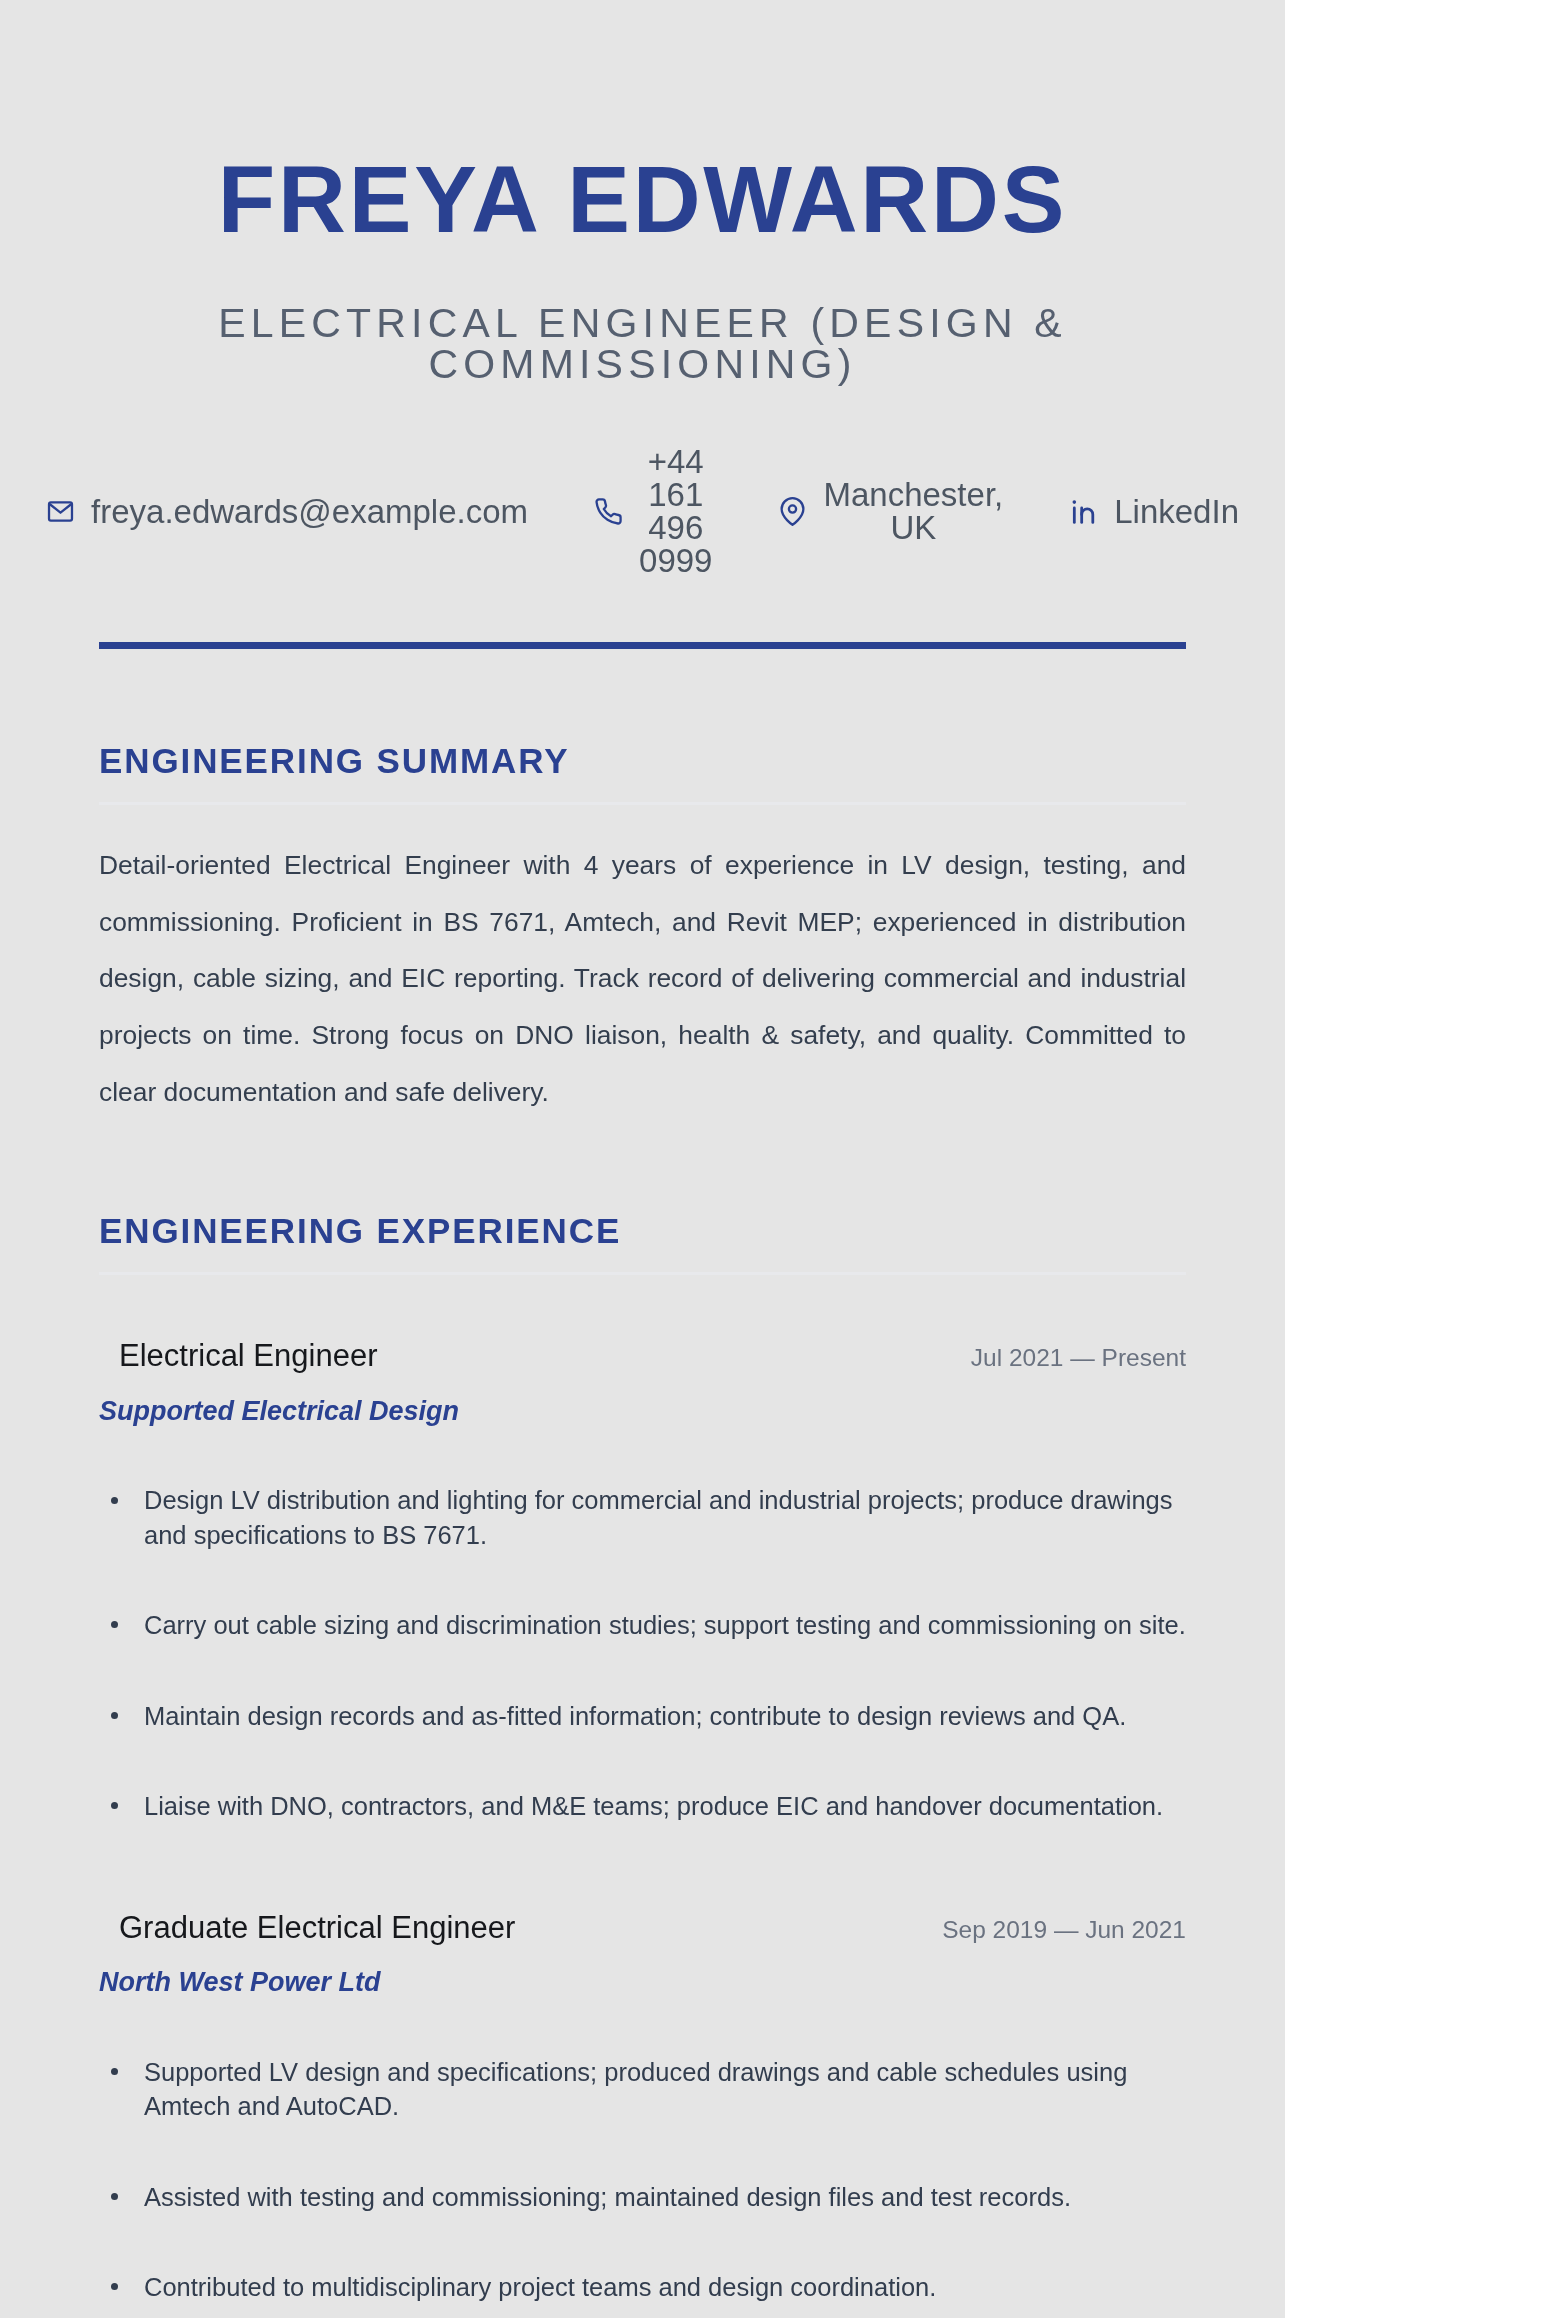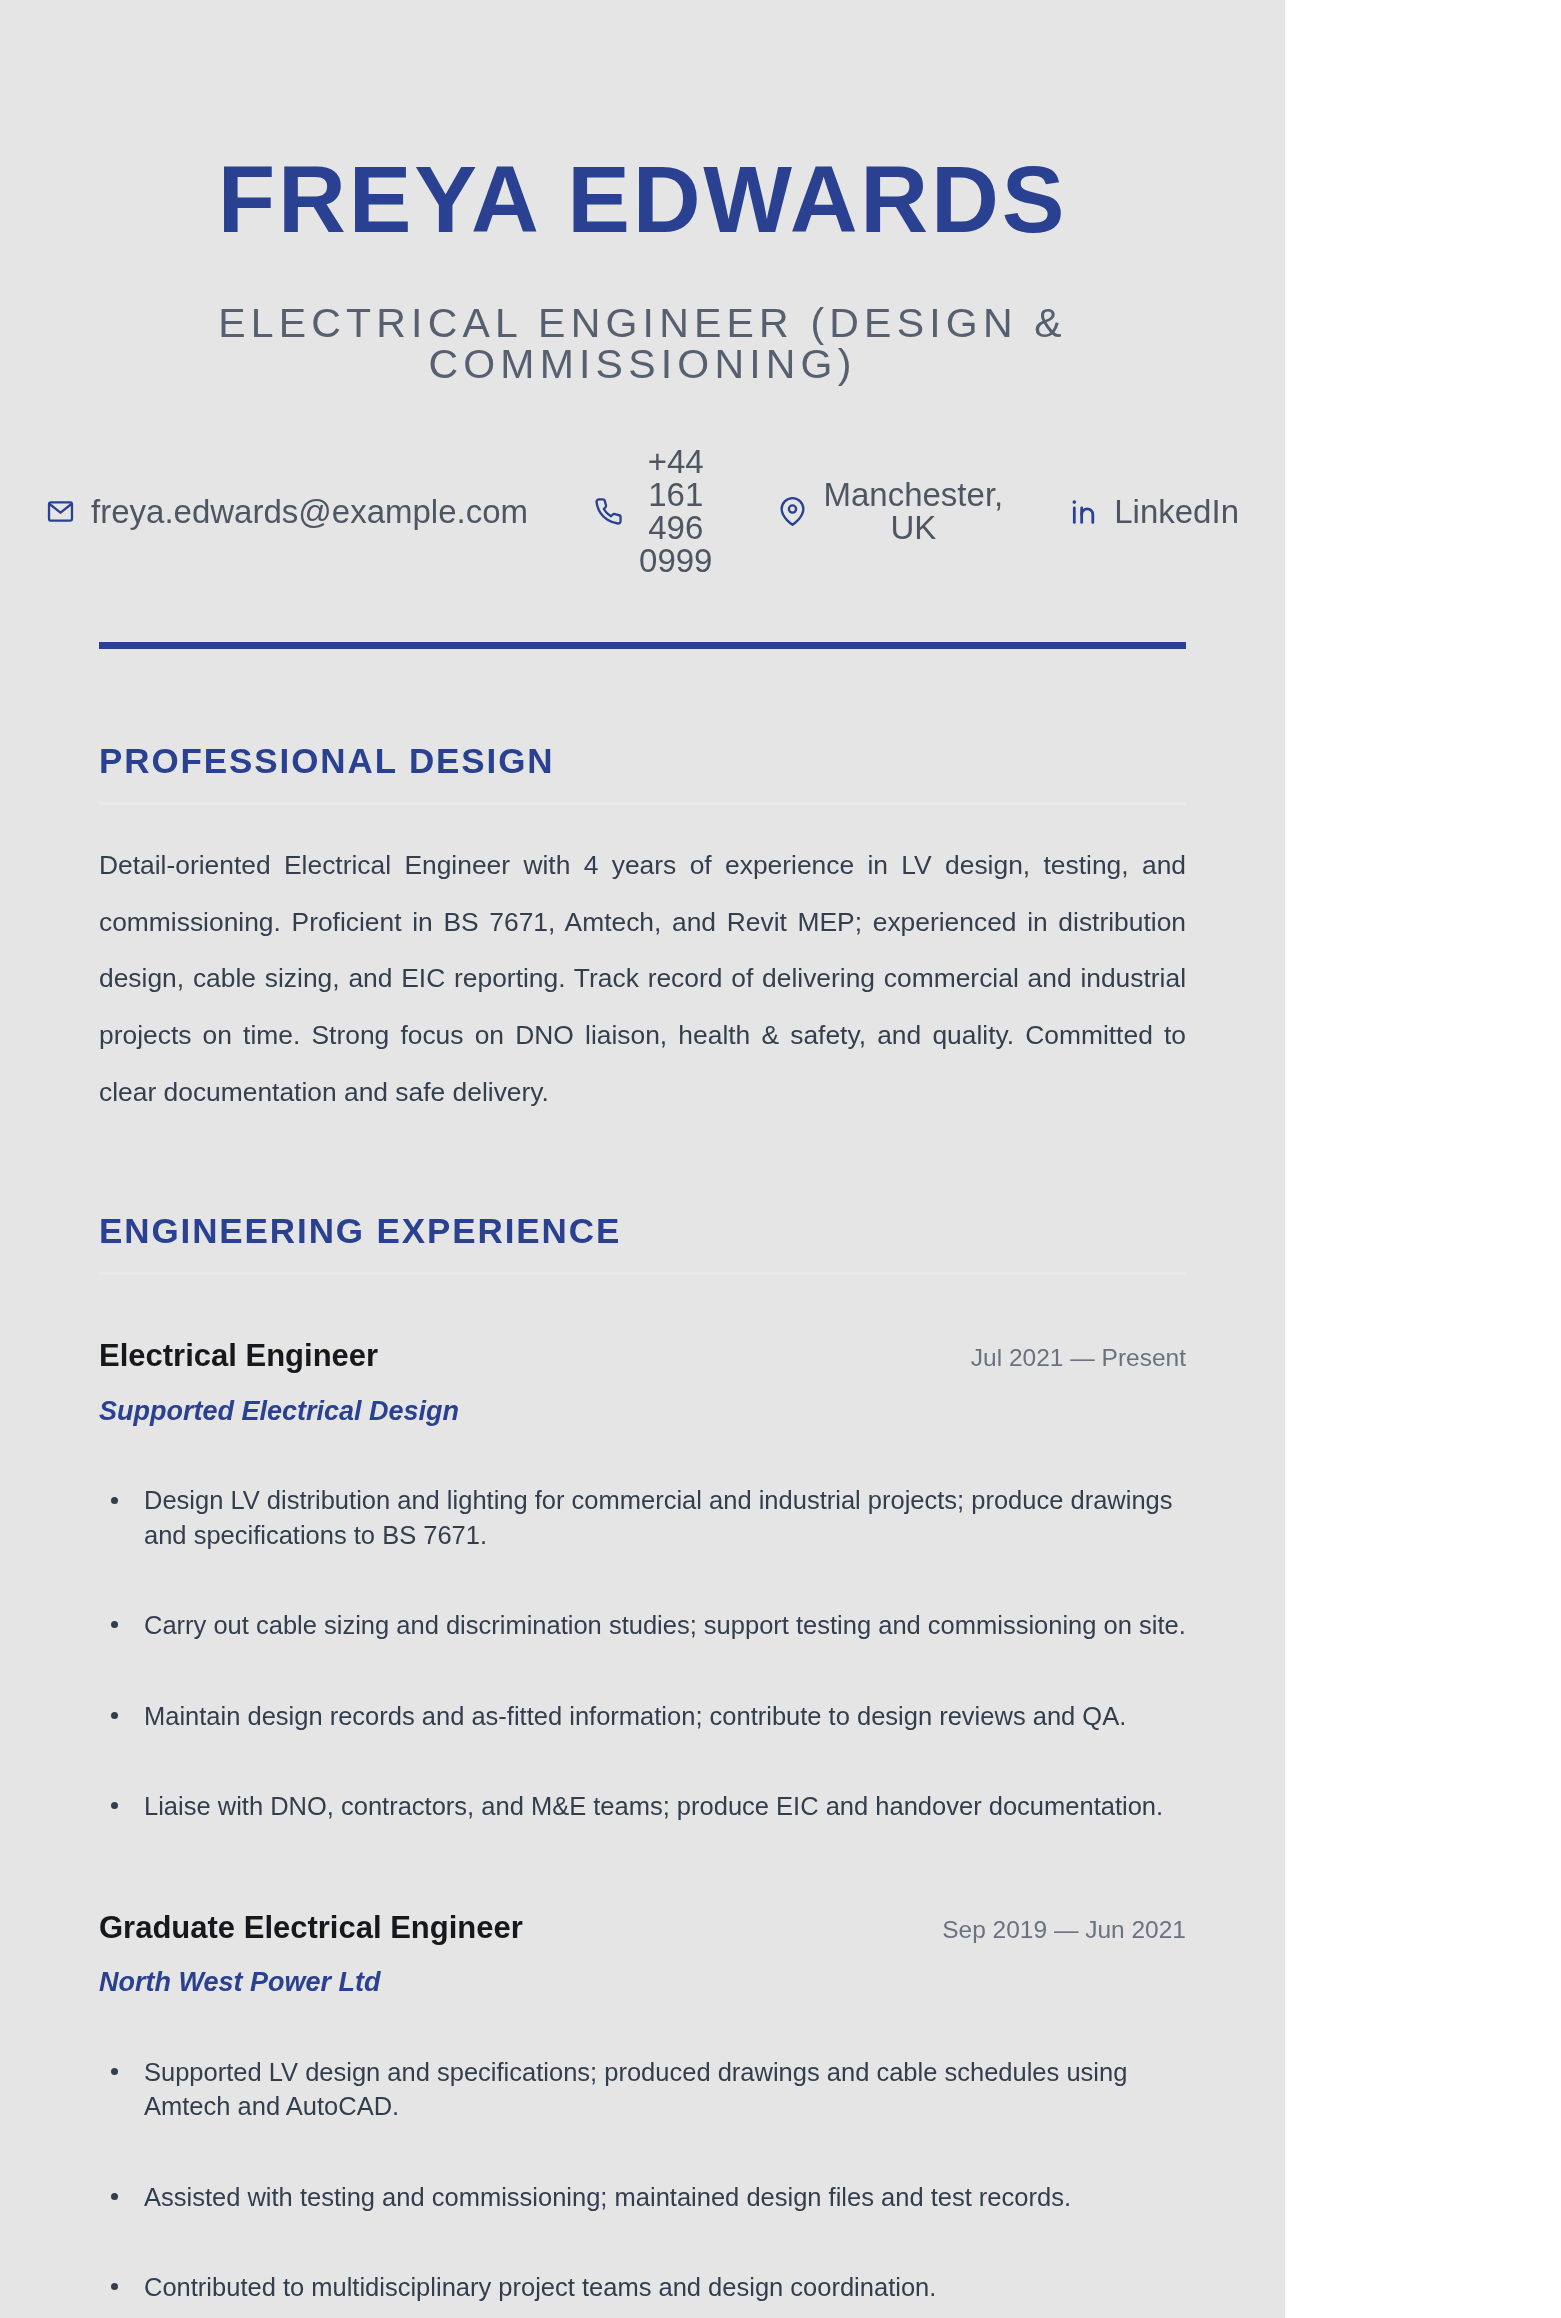--- a/index.html
+++ b/index.html
@@ -84,23 +84,24 @@
   .experience-section { margin-top: 92px; }
   .job { margin-top: 64px; }
   .job + .job { margin-top: 87px; }
   .job-title-row {
     display: flex;
     justify-content: space-between;
     align-items: baseline;
   }
   .job-title {
     font-size: 31px;
-    font-weight: 700;
+    font-weight: 400;
     color: #16181c;
     line-height: 1.1;
+    margin-left: 20px;
   }
   .job-dates {
     font-size: 24.5px;
     color: #6a7280;
     line-height: 1.1;
   }
   .job-company {
     margin-top: 23.6px;
     font-size: 27px;
     font-weight: 600;
@@ -181,21 +182,21 @@
           </svg>
         </span>
         <span>LinkedIn</span>
       </a>
     </div>
 
     <hr class="header-rule">
   </header>
 
   <section class="summary-section">
-    <h2 class="section-heading">PROFESSIONAL DESIGN</h2>
+    <h2 class="section-heading">ENGINEERING SUMMARY</h2>
     <hr class="light-rule">
     <p class="summary-text">Detail-oriented Electrical Engineer with 4 years of experience in LV design, testing, and commissioning. Proficient in BS 7671, Amtech, and Revit MEP; experienced in distribution design, cable sizing, and EIC reporting. Track record of delivering commercial and industrial projects on time. Strong focus on DNO liaison, health &amp; safety, and quality. Committed to clear documentation and safe delivery.</p>
   </section>
 
   <section class="experience-section">
     <h2 class="section-heading">ENGINEERING EXPERIENCE</h2>
     <hr class="light-rule">
 
     <div class="job">
       <div class="job-title-row">

